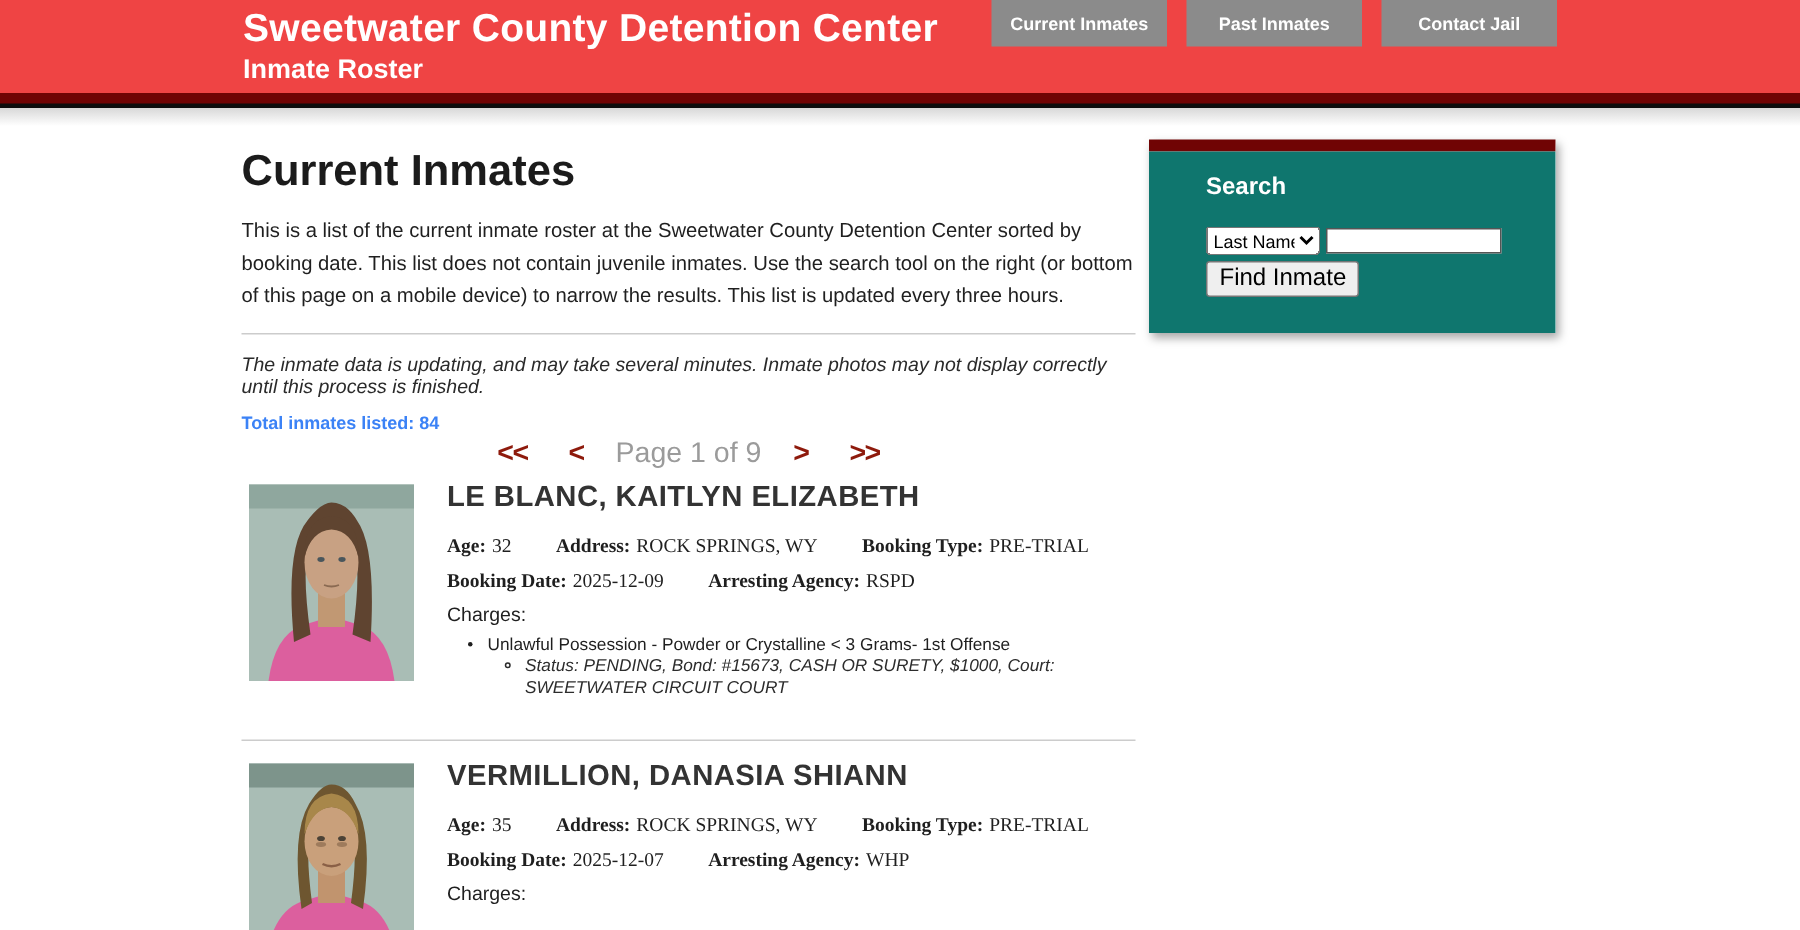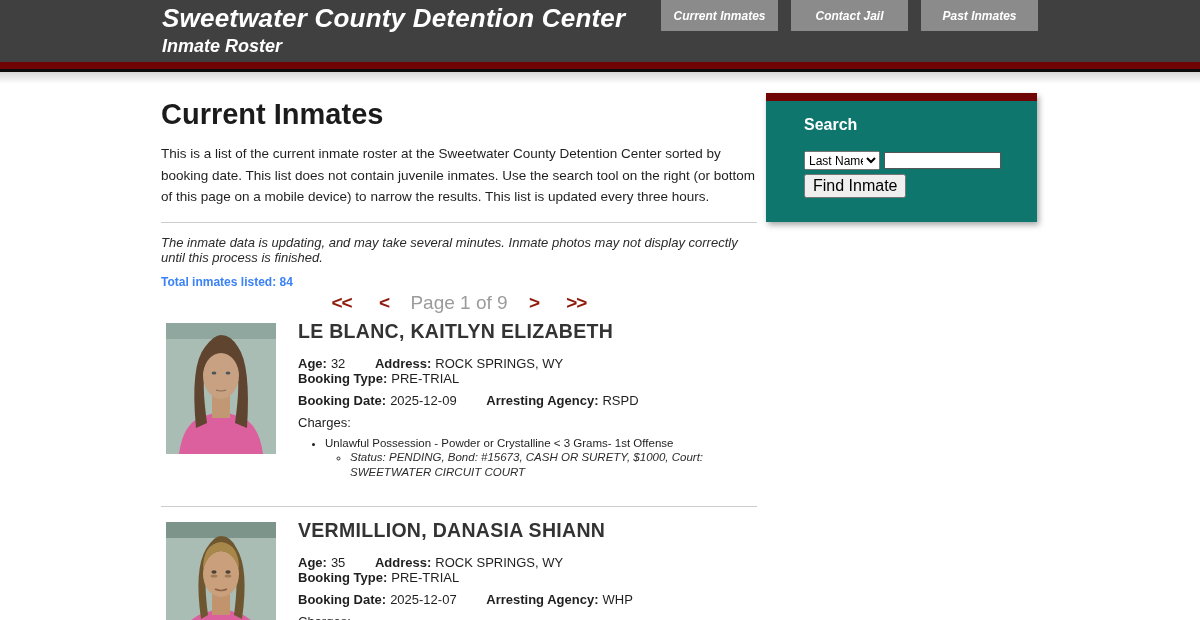--- a/index.html
+++ b/index.html
@@ -8,23 +8,22 @@
     width: 1200px; height: 620px;
     background: #ffffff;
     font-family: "Liberation Sans", sans-serif;
     position: relative;
     overflow: hidden;
   }
 
   
   .app-header {
     height: 62px;
-    background: #404040;
+    background: #ef4444;
     position: relative;
-    font-style: italic;
   }
   .header-titles { position: absolute; left: 162px; top: 3px; }
   .site-title {
     margin: 0; color: #fff; font-weight: bold;
     font-size: 26px; letter-spacing: 0.2px;
   }
   .site-subtitle {
     margin: 2px 0 0; color: #fff; font-weight: bold; font-size: 18px;
   }
   .top-nav { position: absolute; left: 661px; top: 0; display: flex; gap: 13px; }
@@ -58,21 +57,21 @@
   
   .record { display: flex; gap: 17px; margin-top: 6px; }
   .mugshot { width: 120px; height: 137px; flex: none; }
   .mugshot svg { display: block; width: 120px; height: 137px; }
   .rec-body { flex: 1; min-width: 0; }
   .rec-name {
     font-size: 19.5px; font-weight: bold; color: #333;
     margin: 0 0 13px; letter-spacing: 0.3px;
   }
   .rec-line { font-size: 13px; color: #1f1f1f; margin-bottom: 7px; }
-  .fld { margin-right: 26px; white-space: nowrap; }
+  .fld { margin-right: 26px; white-space: nowrap; font-family: Liberation Serif, serif; }
   .lbl { font-weight: bold; margin-right: 4px; }
   .charges-label { font-size: 13px; font-weight: normal; color: #1f1f1f; margin-bottom: 2px; }
   ul.charges {
     margin: 6px 0 0; padding-left: 27px;
     font-size: 11.5px; color: #1f1f1f; line-height: 1.25;
   }
   ul.charges > li { margin-bottom: 0; }
   ul.status {
     list-style: circle; padding-left: 25px; margin: 0 0 1px;
     font-style: italic; color: #2c2c2c;
@@ -101,22 +100,22 @@
 </head>
 <body>
 
 <header class="app-header">
   <div class="header-titles">
     <h1 class="site-title">Sweetwater County Detention Center</h1>
     <div class="site-subtitle">Inmate Roster</div>
   </div>
   <nav class="top-nav">
     <div class="nav-btn">Current Inmates</div>
+    <div class="nav-btn">Past Inmates</div>
     <div class="nav-btn">Contact Jail</div>
-    <div class="nav-btn">Past Inmates</div>
   </nav>
 </header>
 <div class="red-bar"></div>
 <div class="header-fade"></div>
 
 <aside class="search-panel">
   <div class="search-red"></div>
   <div class="search-body">
     <h2 class="search-title">Search</h2>
     <div class="search-row">

